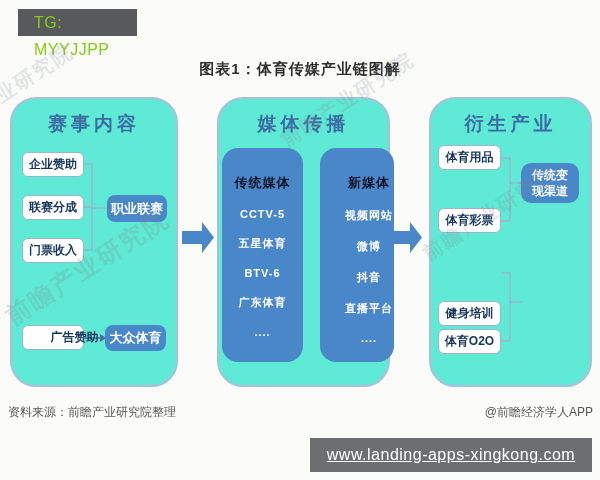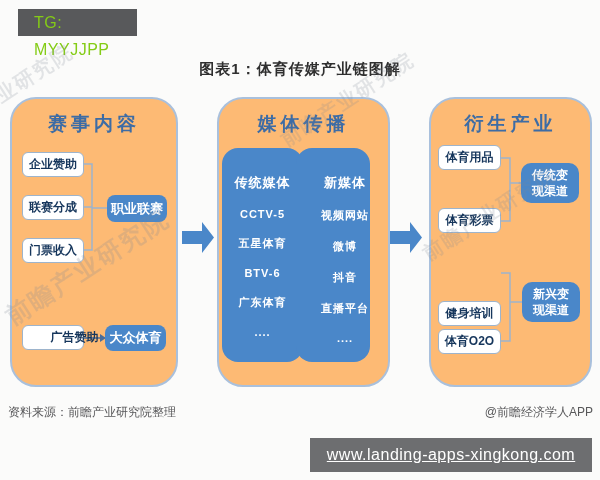--- a/index.html
+++ b/index.html
@@ -12,21 +12,21 @@
     position:absolute;left:18px;top:9px;width:119px;height:27px;
     background:#58595b;color:#84cc16;font-size:16px;line-height:27px;
     padding-left:16px;box-sizing:border-box;letter-spacing:.5px;z-index:4;
   }
   .chart-title{
     position:absolute;left:0;right:0;top:60px;text-align:center;
     font-size:15px;font-weight:bold;color:#2f2f2f;letter-spacing:1px;z-index:4;
   }
   
   .panel{
-    position:absolute;top:97px;height:290px;background:#fdba74;
+    position:absolute;top:97px;height:290px;background:#5eead4;
     border:2px solid #a9c0dc;border-radius:26px;box-sizing:border-box;z-index:1;
   }
   .panel-left{left:10px;width:168px;}
   .panel-mid{left:217px;width:173px;}
   .panel-right{left:429px;width:163px;}
   .panel-title{
     margin-top:12px;text-align:center;font-size:19px;font-weight:bold;
     color:#3d6ca5;letter-spacing:4px;
   }
   
@@ -45,21 +45,21 @@
   .filled-box.two-line{
     border-radius:10px;font-size:12px;line-height:1.35;
     white-space:normal;padding:8px 8px;box-sizing:border-box;
   }
   
   .media-col{
     position:absolute;top:148px;height:214px;background:#4a87c9;
     border-radius:16px;z-index:3;display:flex;flex-direction:column;
     align-items:center;box-sizing:border-box;padding-top:26px;
   }
-  .media-col .col-head{font-size:13px;font-weight:bold;color:#ffffff;letter-spacing:1px;}
+  .media-col .col-head{font-size:13px;font-weight:bold;color:#0f172a;letter-spacing:1px;}
   .media-col .col-item{margin-top:16px;font-size:11px;font-weight:bold;color:#ffffff;letter-spacing:1px;}
   
   .connectors{position:absolute;left:0;top:0;z-index:2;pointer-events:none;}
   
   .source-note{position:absolute;left:8px;top:404px;font-size:12px;color:#58585a;z-index:4;}
   .credit{position:absolute;right:7px;top:404px;font-size:12px;color:#58585a;z-index:4;}
   
   .footer-bar{
     position:absolute;left:310px;top:438px;width:282px;height:34px;
     background:#6d6e70;color:#fff;font-size:16px;line-height:34px;
@@ -110,35 +110,34 @@
   <div class="filled-box" style="left:105px;top:325px;width:61px;height:26px;">大众体育</div>
 
   <div class="media-col" style="left:222px;width:81px;">
     <div class="col-head">传统媒体</div>
     <div class="col-item">CCTV-5</div>
     <div class="col-item">五星体育</div>
     <div class="col-item">BTV-6</div>
     <div class="col-item">广东体育</div>
     <div class="col-item">....</div>
   </div>
-  <div class="media-col" style="left:296px;width:74px;padding-left:24px;">
+  <div class="media-col" style="left:320px;width:74px;padding-left:24px;">
     <div class="col-head">新媒体</div>
     <div class="col-item">视频网站</div>
     <div class="col-item">微博</div>
     <div class="col-item">抖音</div>
     <div class="col-item">直播平台</div>
     <div class="col-item">....</div>
   </div>
 
   <div class="mini-box" style="left:438px;top:145px;width:63px;">体育用品</div>
   <div class="mini-box" style="left:438px;top:208px;width:63px;">体育彩票</div>
   <div class="filled-box two-line" style="left:521px;top:163px;width:58px;height:40px;">传统变现渠道</div>
   <div class="mini-box" style="left:438px;top:261px;width:63px;margin-top:40px;">健身培训</div>
   <div class="mini-box" style="left:438px;top:329px;width:63px;">体育O2O</div>
-  <div class="filled-box two-line" style="left:522px;top:282px;width:58px;height:40px;">新兴变现渠道</div>
 
   <div class="source-note">资料来源：前瞻产业研究院整理</div>
   <div class="credit">@前瞻经济学人APP</div>
 
   <div class="footer-bar">www.landing-apps-xingkong.com</div>
 
   <div class="wm" style="left:-58px;top:120px;">前瞻产业研究院</div>
   <div class="wm big" style="left:8px;top:302px;">前瞻产业研究院</div>
   <div class="wm" style="left:283px;top:128px;">前瞻产业研究院</div>
   <div class="wm" style="left:425px;top:242px;">前瞻产业研究院</div>

